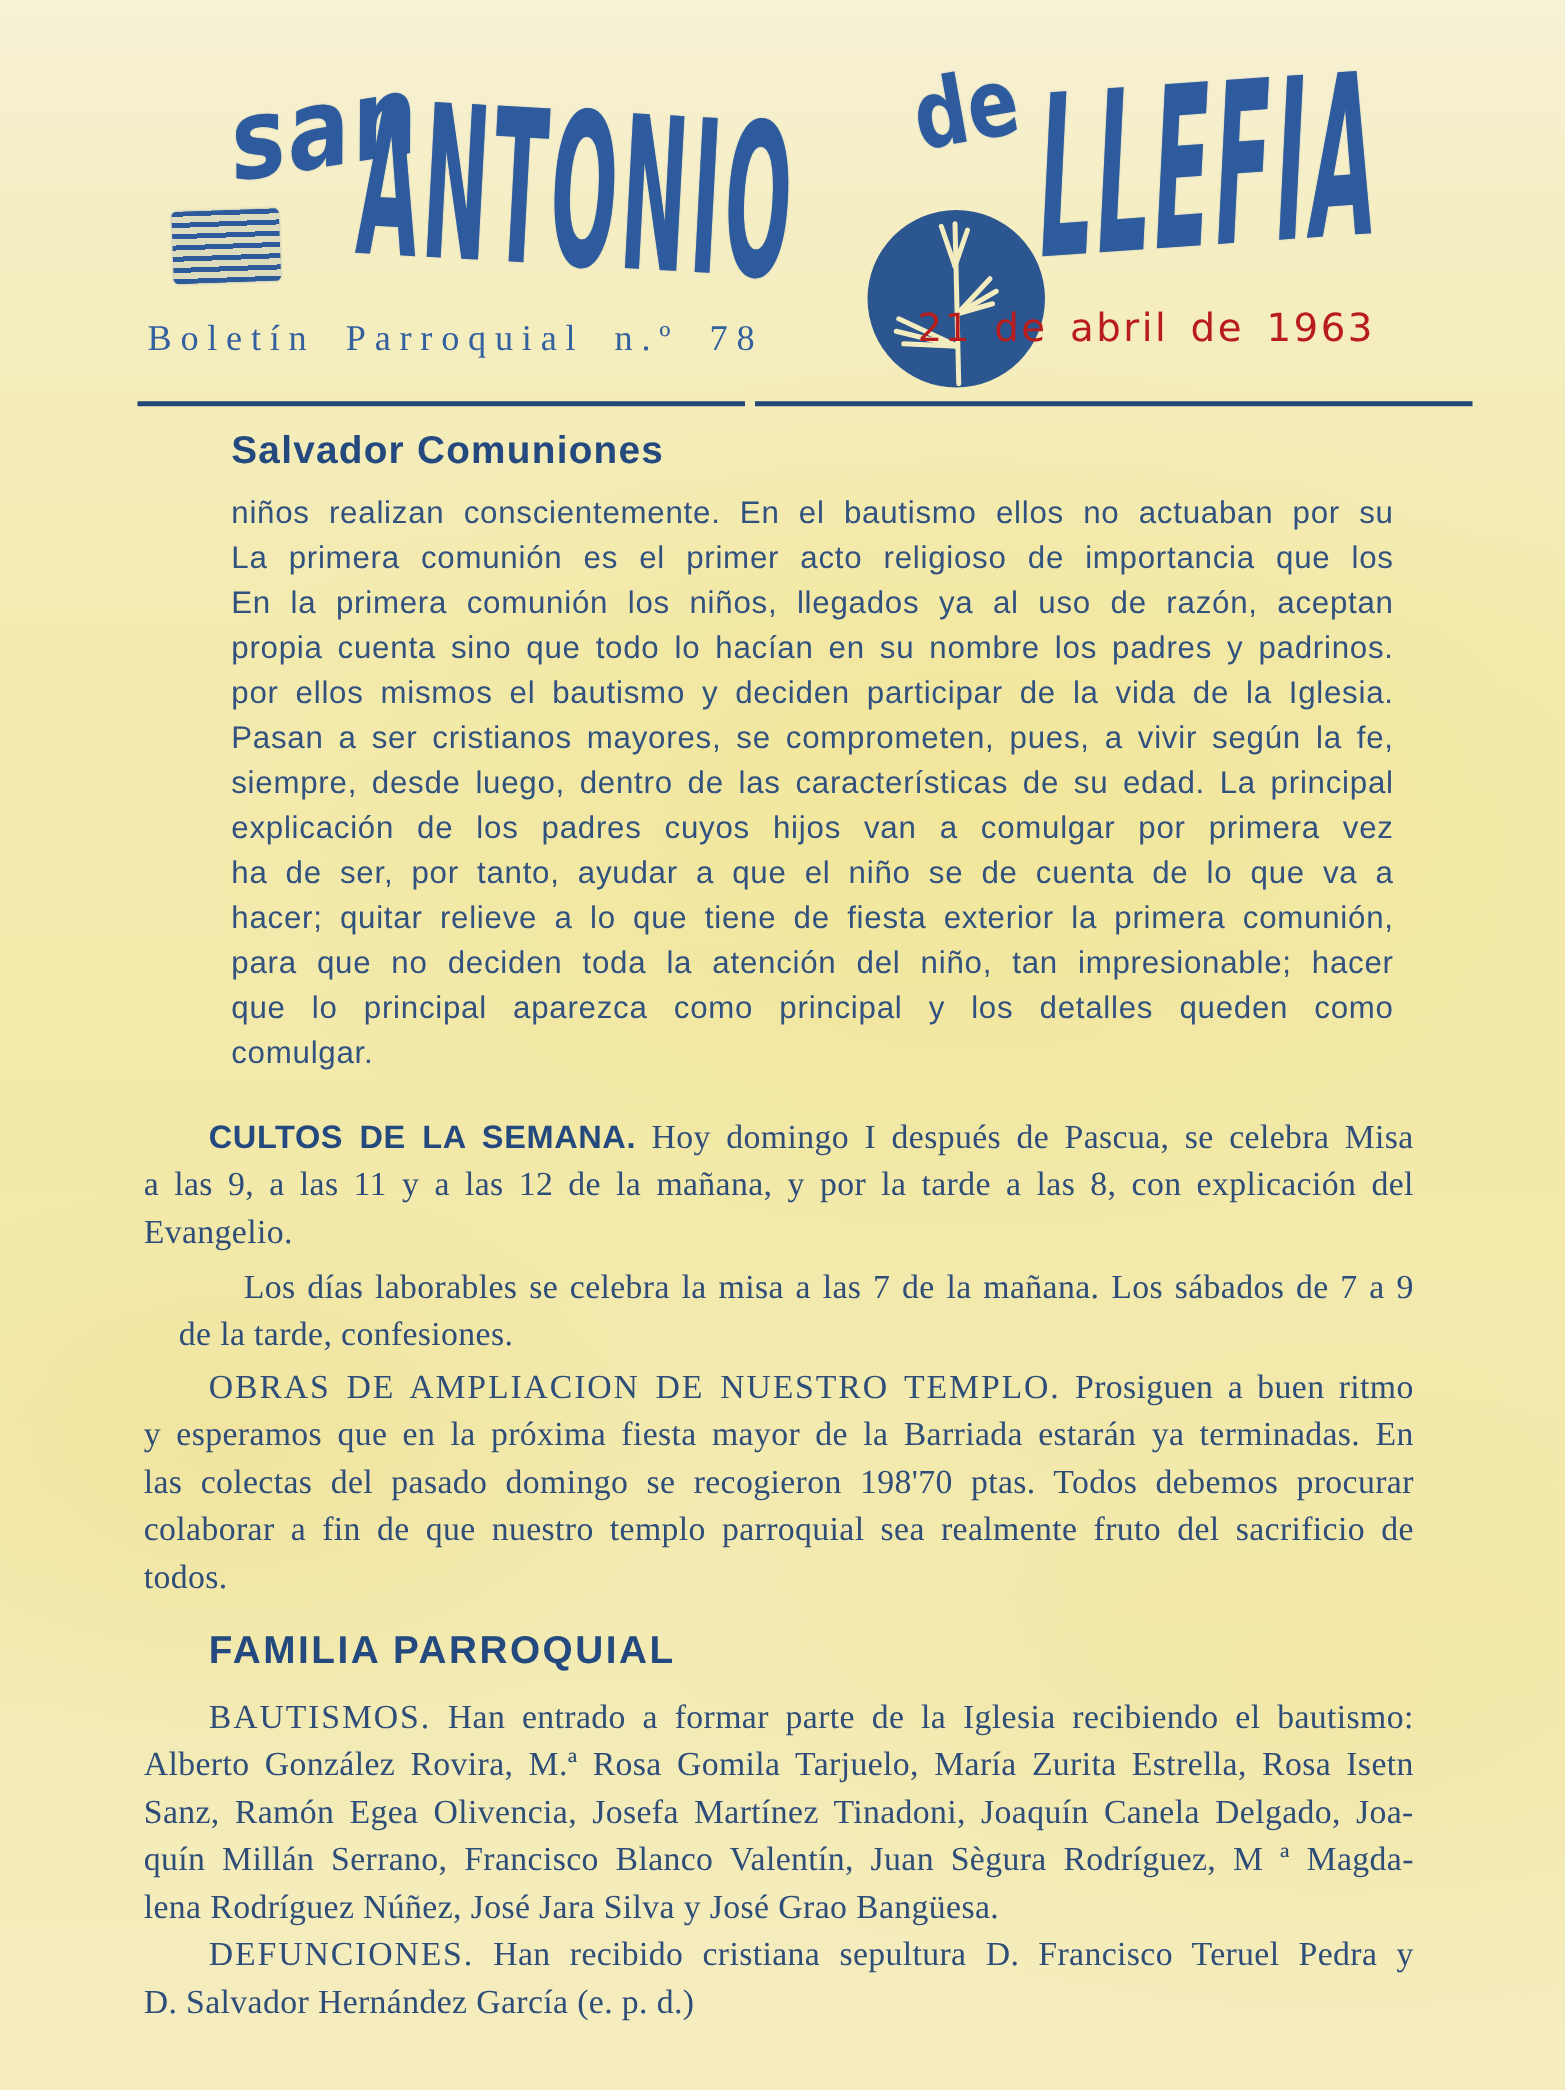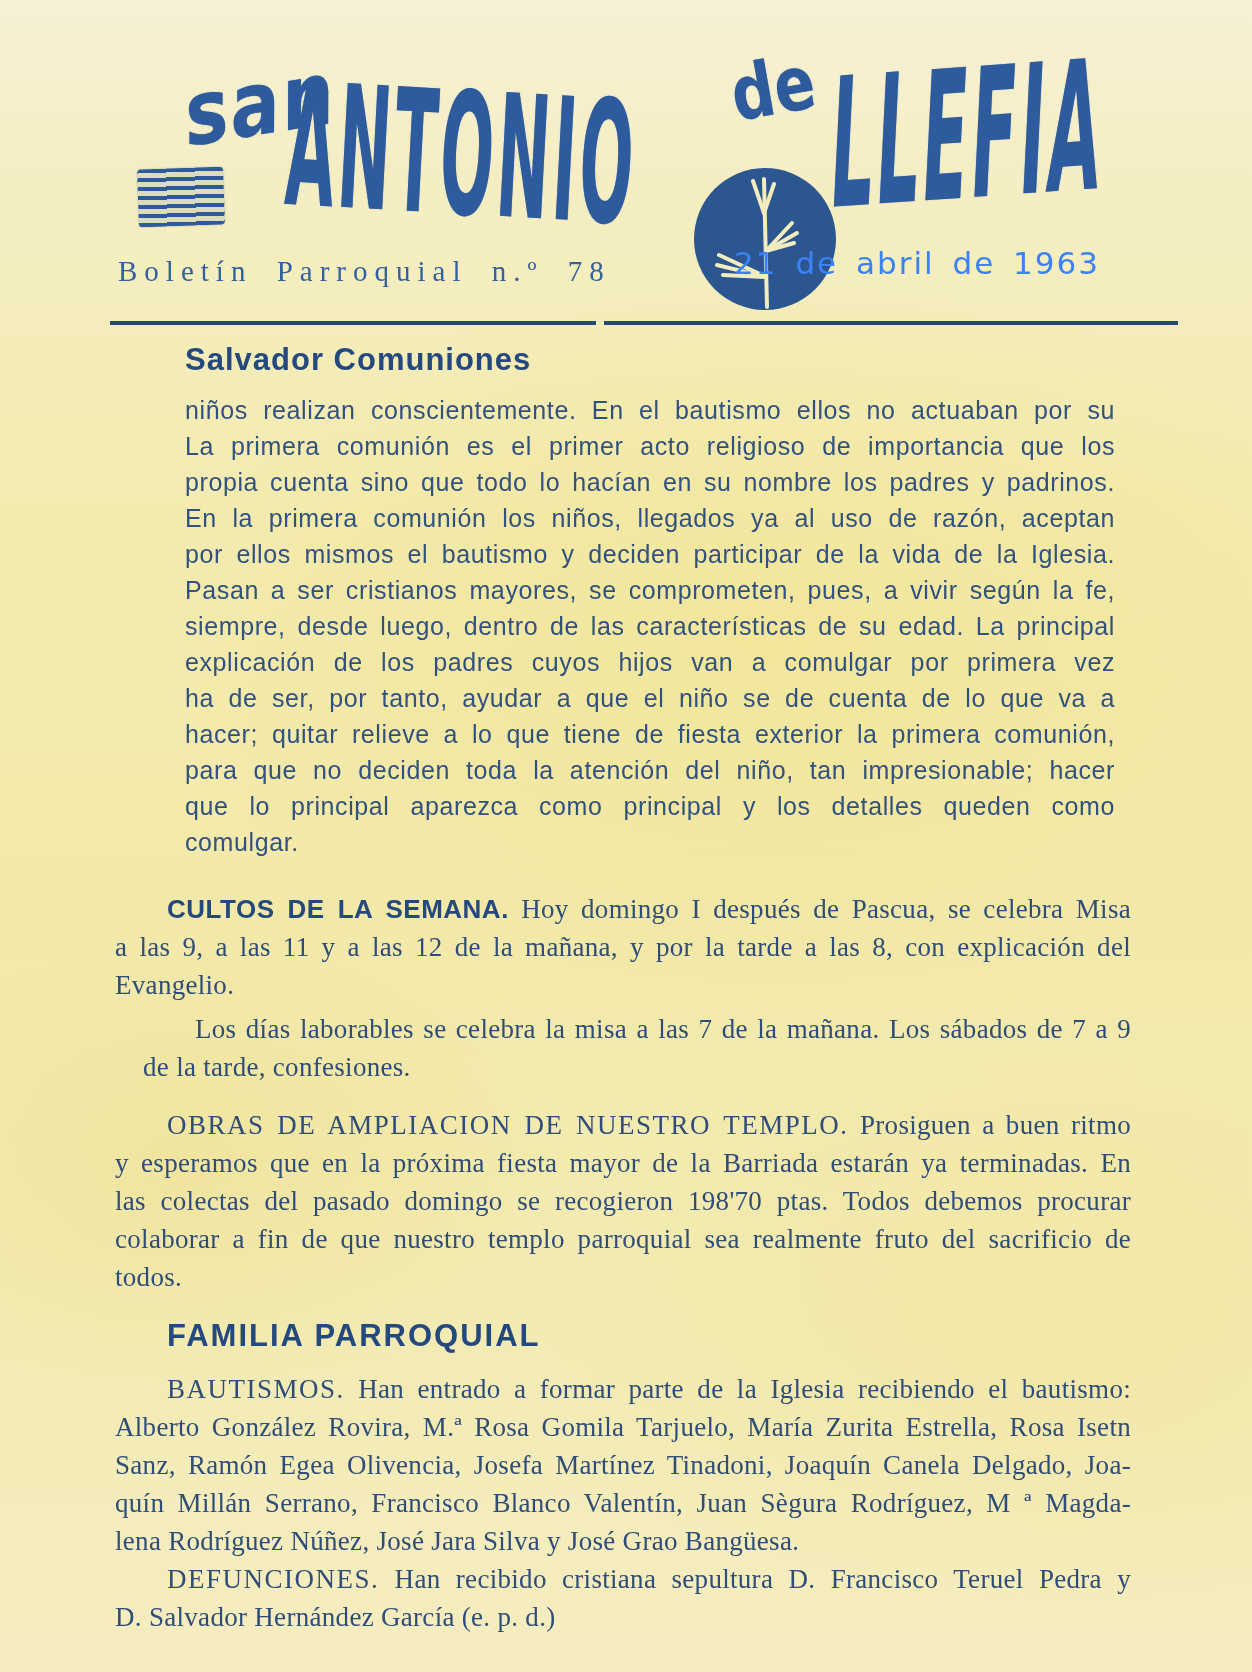--- a/index.html
+++ b/index.html
@@ -29,21 +29,21 @@
     background:repeating-linear-gradient(180deg,#2d5a9a 0 4px, rgba(45,90,154,0.12) 4px 9px);
     box-shadow:0 0 2px rgba(45,90,154,0.4);
   }
   .logo-circle{position:absolute;left:692px;top:166px;width:146px;height:146px;}
   .meta-row{position:absolute;left:0;top:243px;width:1252px;height:60px;}
   .meta-bulletin{
     position:absolute;left:118px;top:12px;font-size:29px;font-weight:500;color:#33619f;
     letter-spacing:7px;word-spacing:10px;font-family:Liberation Serif, serif;
   }
   .meta-date{
-    position:absolute;right:152px;top:2px;font-size:31px;font-weight:500;color:#3b82f6;
+    position:absolute;right:152px;top:2px;font-size:31px;font-weight:500;color:#b91c1c;
     letter-spacing:2px;word-spacing:6px;font-family:"DejaVu Sans",sans-serif;
   }
   .rule{position:absolute;top:321px;height:4px;background:#234776;}
   .rule.seg1{left:110px;width:486px;}
   .rule.seg2{left:604px;width:574px;}
 
   
   .page-body{position:absolute;left:115px;top:338px;width:1016px;}
   .sect-a{margin-left:70px;width:930px;}
   .h-sans{
@@ -66,21 +66,21 @@
   .ln.last{text-align-last:left;}
   .ln.indent{text-indent:52px;}
   .lead-bold{
     font-family:"Liberation Sans",sans-serif;font-weight:700;font-size:26px;
     color:#24497e;letter-spacing:0.5px;
   }
   .lead-caps{letter-spacing:1.5px;}
   .para{margin:0;}
   .para-cultos{margin-top:30px;}
   .para-laborables{margin-top:6px;margin-left:28px;}
-  .para-obras{margin-top:20px;}
+  .para-obras{margin-top:4px;}
   .para-bautismos{margin-top:8px;}
   .para-defunciones{margin-top:0px;}
 </style>
 </head>
 <body>
 
 <div class="masthead">
   <div class="stamp"></div>
   <div class="hand word-san">san</div>
   <div class="hand word-antonio">ANTONIO</div>
@@ -112,22 +112,22 @@
   <div class="rule seg2"></div>
 </div>
 
 <div class="page-body">
 
   <div class="sect-a">
     <div class="h-sans heading-primeras">Salvador Comuniones</div>
     <p class="para">
       <span class="ln sans">niños realizan conscientemente. En el bautismo ellos no actuaban por su</span>
       <span class="ln sans">La primera comunión es el primer acto religioso de importancia que los</span>
+      <span class="ln sans">En la primera comunión los niños, llegados ya al uso de razón, aceptan</span>
       <span class="ln sans">propia cuenta sino que todo lo hacían en su nombre los padres y padrinos.</span>
-      <span class="ln sans">En la primera comunión los niños, llegados ya al uso de razón, aceptan</span>
       <span class="ln sans">por ellos mismos el bautismo y deciden participar de la vida de la Iglesia.</span>
       <span class="ln sans">Pasan a ser cristianos mayores, se comprometen, pues, a vivir según la fe,</span>
       <span class="ln sans">siempre, desde luego, dentro de las características de su edad. La principal</span>
       <span class="ln sans">explicación de los padres cuyos hijos van a comulgar por primera vez</span>
       <span class="ln sans">ha de ser, por tanto, ayudar a que el niño se de cuenta de lo que va a</span>
       <span class="ln sans">hacer; quitar relieve a lo que tiene de fiesta exterior la primera comunión,</span>
       <span class="ln sans">para que no deciden toda la atención del niño, tan impresionable; hacer</span>
       <span class="ln sans">que lo principal aparezca como principal y los detalles queden como</span>
       <span class="ln sans last">comulgar.</span>
     </p>

